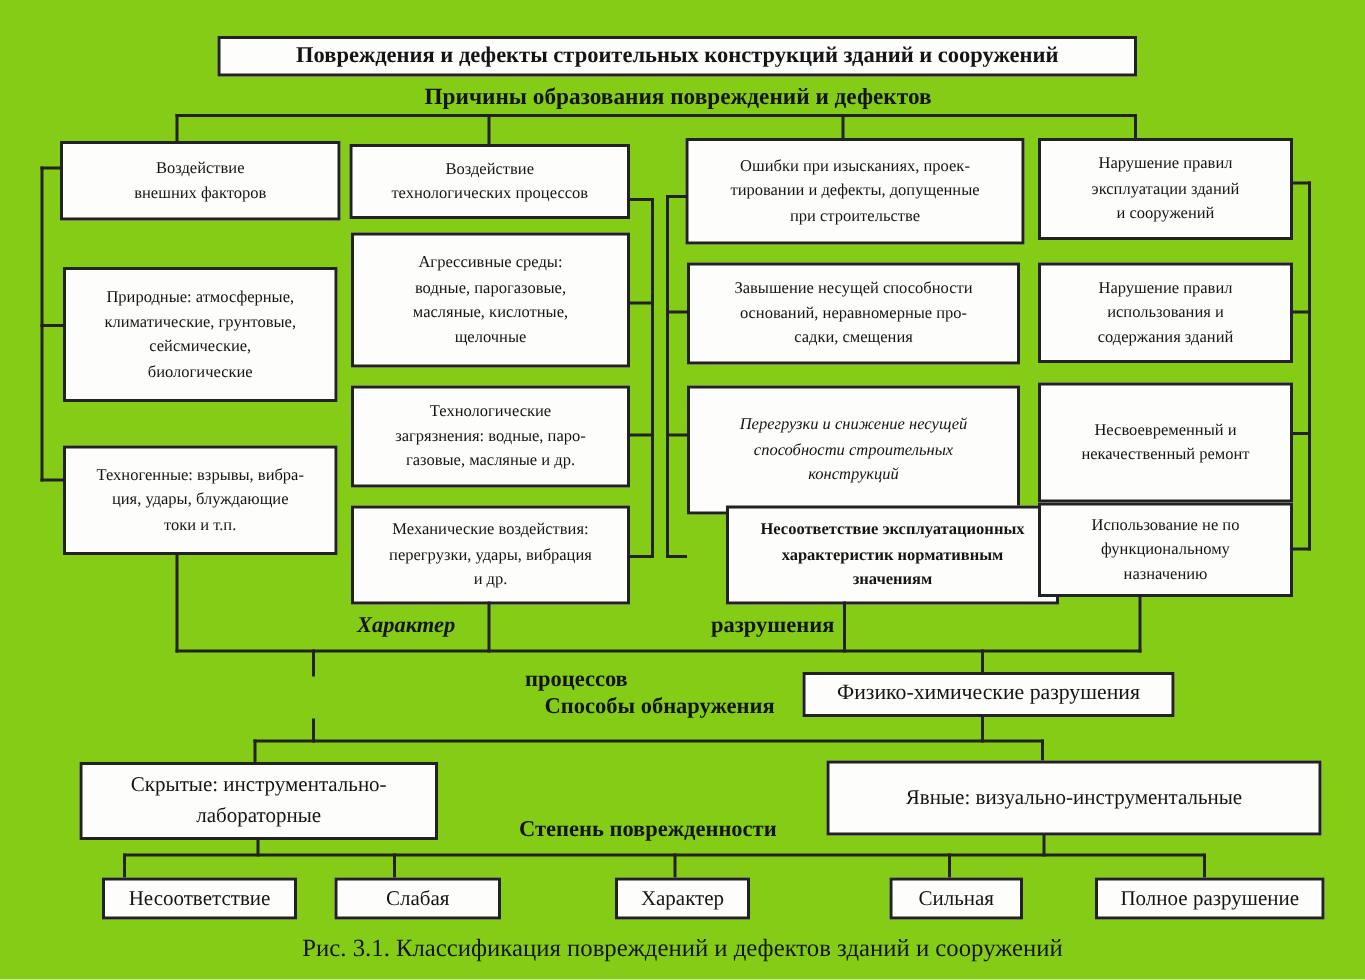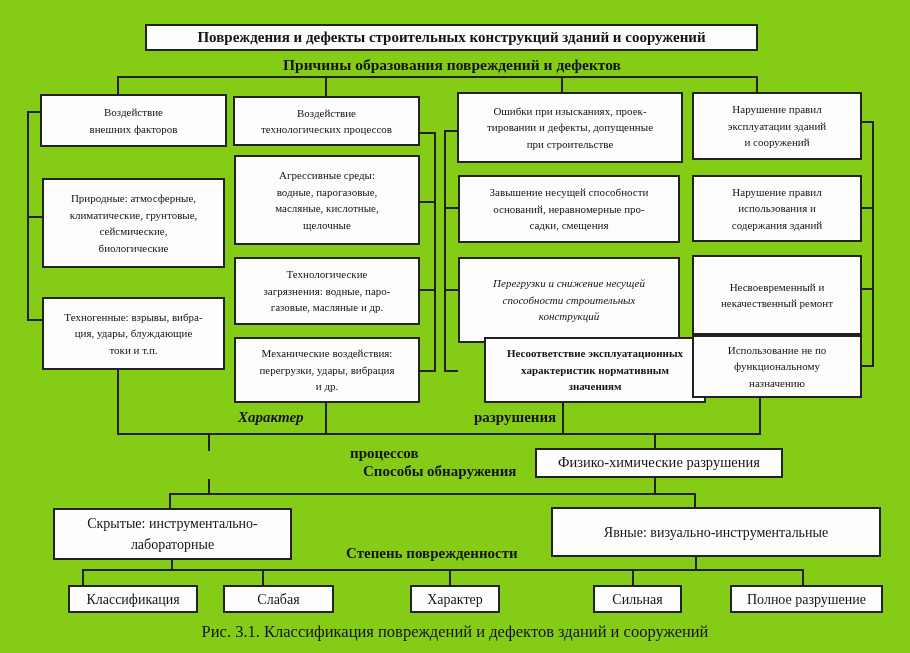--- a/index.html
+++ b/index.html
@@ -137,21 +137,21 @@
 
   <div class="ln" style="left:171px;top:559px;width:2px;height:12px;"></div>
   <div class="ln" style="left:695px;top:556px;width:2px;height:15px;"></div>
   <div class="ln" style="left:82px;top:569px;width:721px;height:2px;"></div>
   <div class="ln" style="left:82px;top:569px;width:2px;height:17px;"></div>
   <div class="ln" style="left:262px;top:569px;width:2px;height:17px;"></div>
   <div class="ln" style="left:449px;top:569px;width:2px;height:17px;"></div>
   <div class="ln" style="left:632px;top:569px;width:2px;height:17px;"></div>
   <div class="ln" style="left:802px;top:569px;width:2px;height:17px;"></div>
 
-  <div class="box" style="left:68px;top:585px;width:130px;height:28px;font-size:14px;">Классификация</div>
+  <div class="box" style="left:68px;top:585px;width:130px;height:28px;font-size:14px;">Несоответствие</div>
   <div class="box" style="left:223px;top:585px;width:111px;height:28px;font-size:14px;">Слабая</div>
   <div class="box" style="left:410px;top:585px;width:90px;height:28px;font-size:14px;">Характер</div>
   <div class="box" style="left:593px;top:585px;width:89px;height:28px;font-size:14px;">Сильная</div>
   <div class="box" style="left:730px;top:585px;width:153px;height:28px;font-size:14px;">Полное разрушение</div>
 
   <div class="caption" style="top:622px;">Рис. 3.1. Классификация повреждений и дефектов зданий и сооружений</div>
 
 </div>
 
 </body></html>

